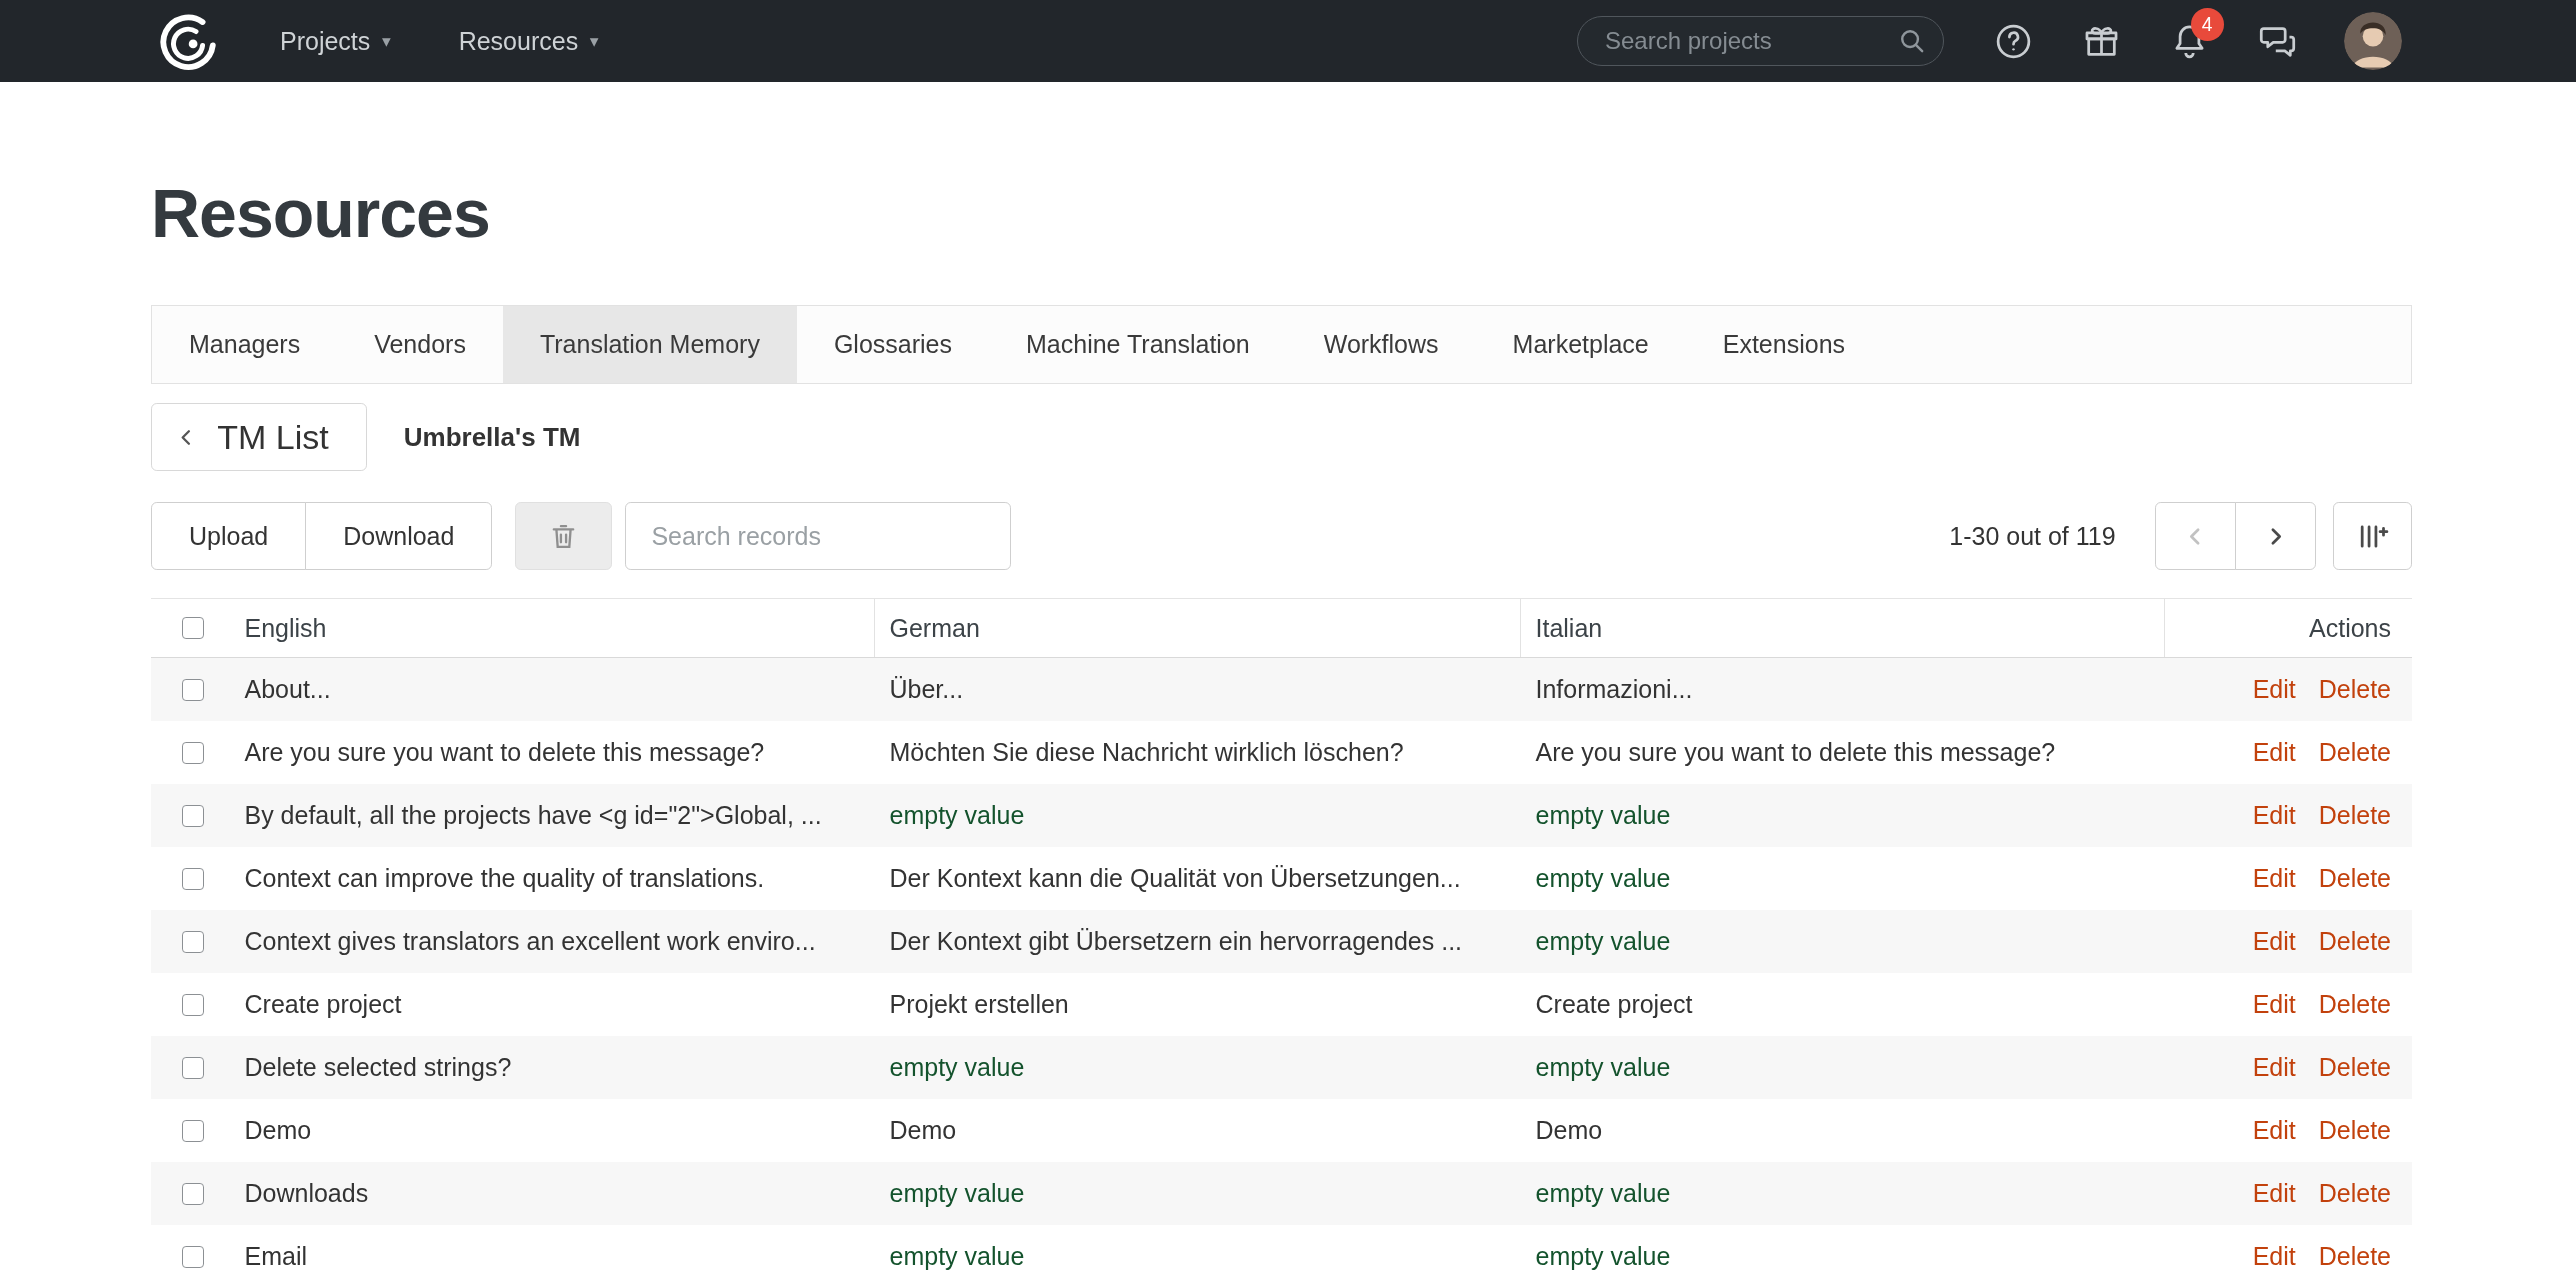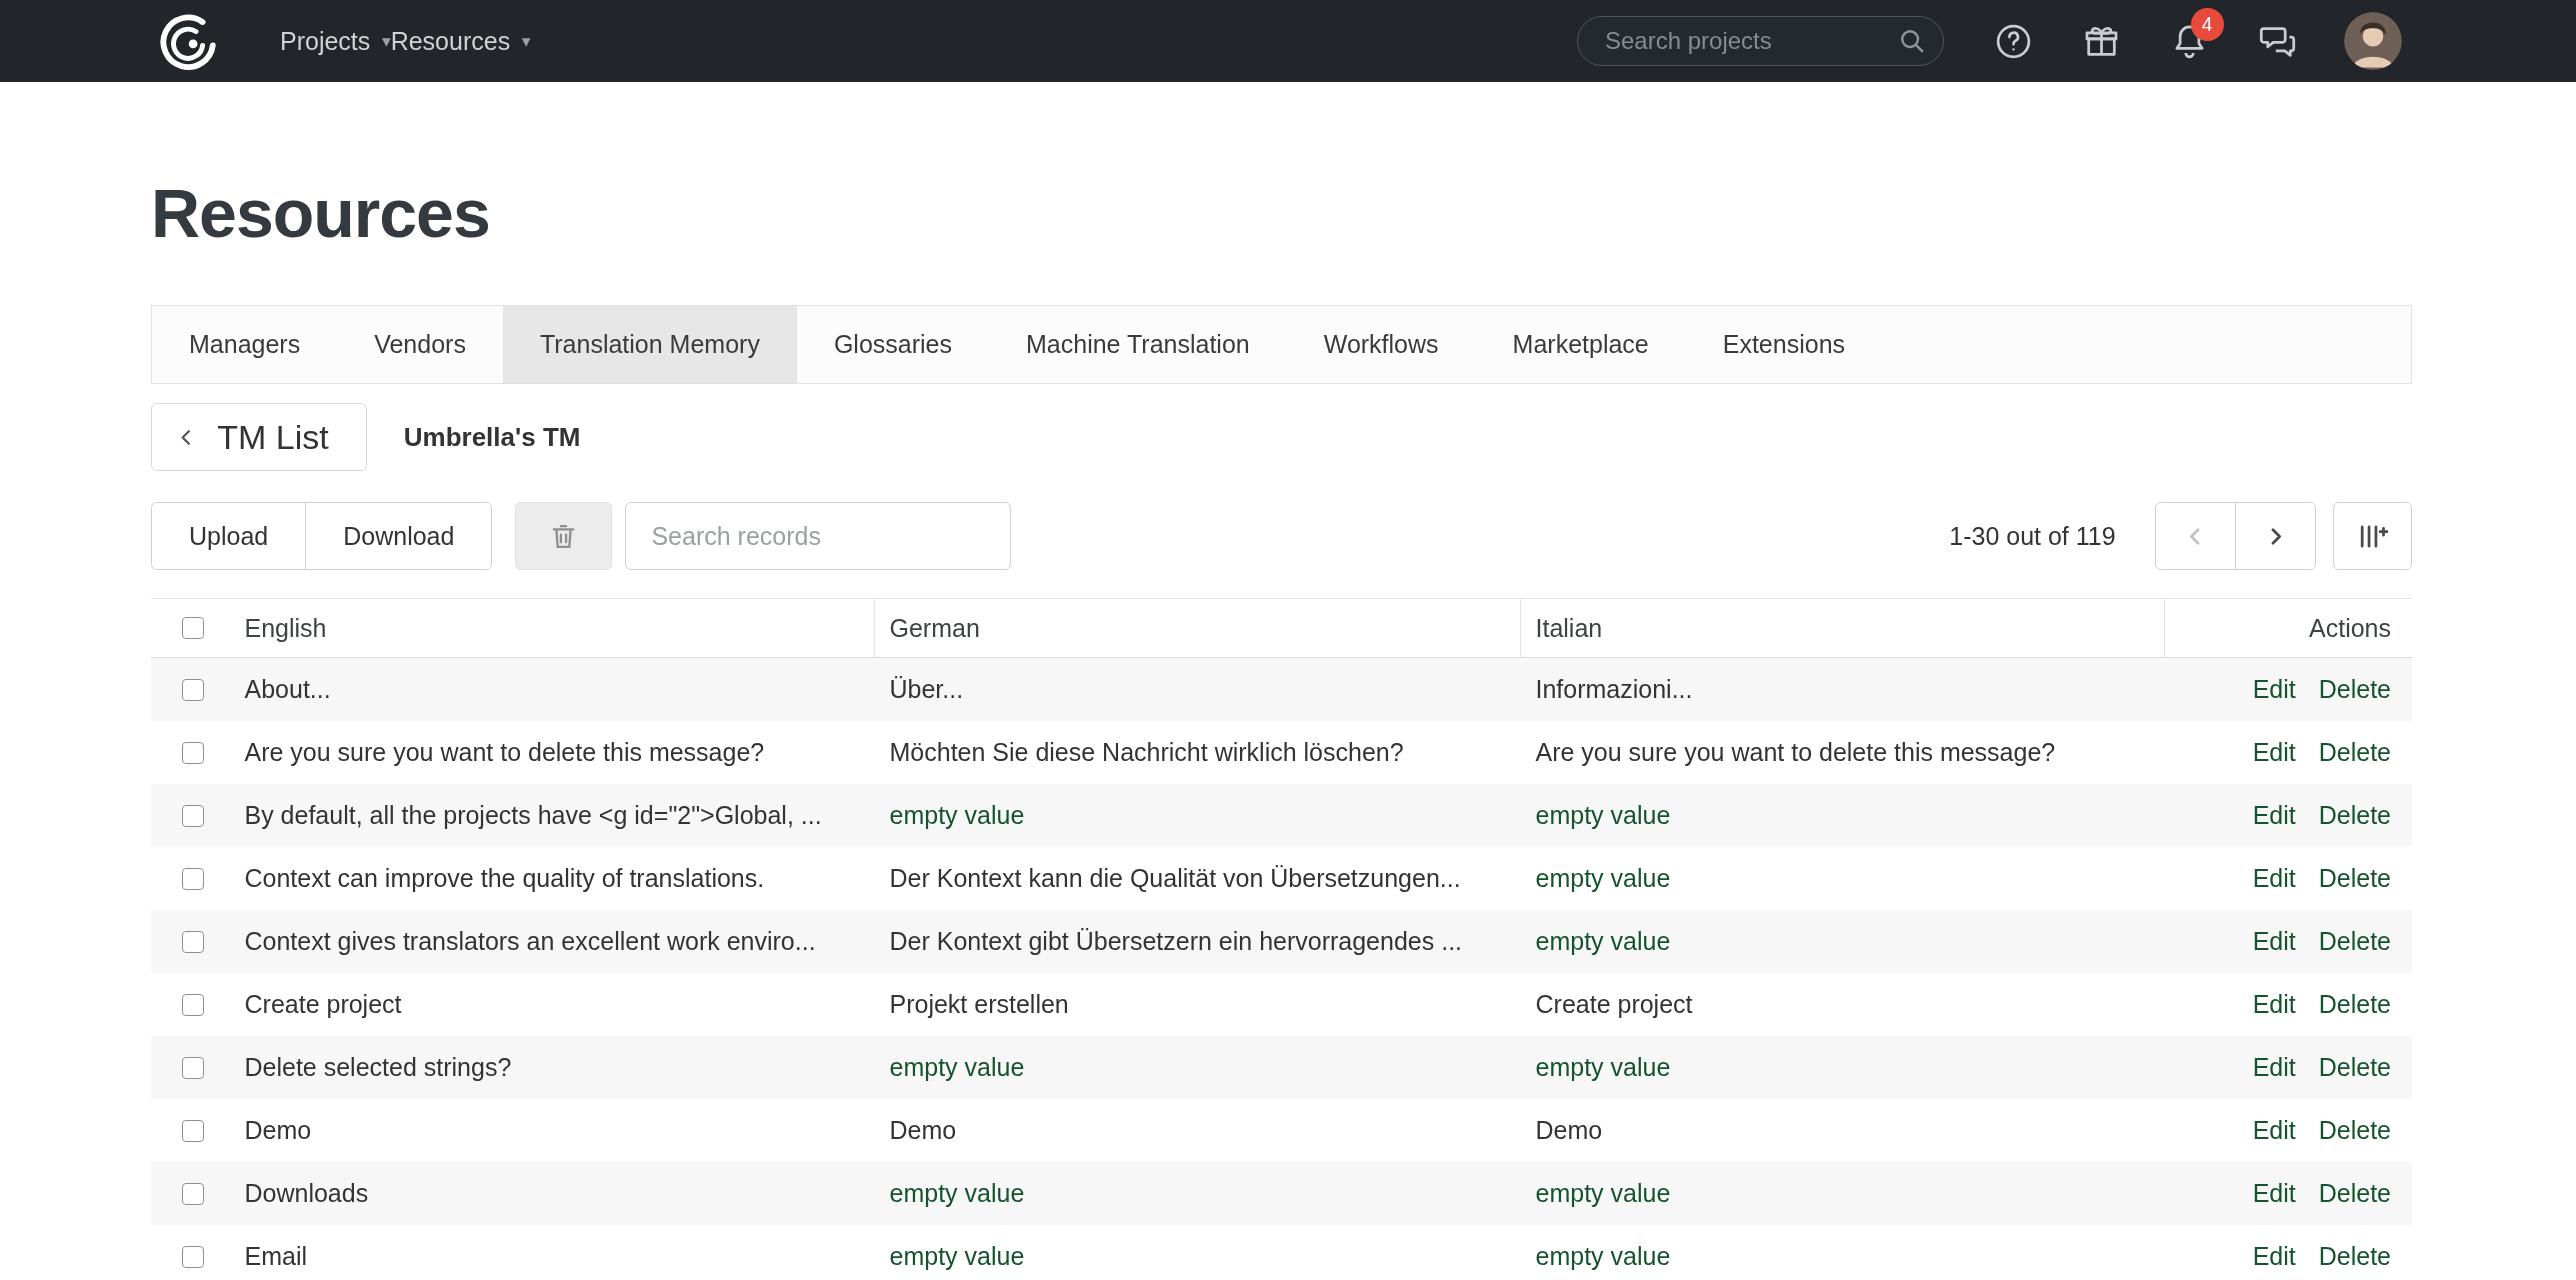--- a/index.html
+++ b/index.html
@@ -2,21 +2,21 @@
 <html><head>
 <meta charset="utf-8">
 <style>
   * { box-sizing: border-box; margin: 0; padding: 0; }
   html, body { width: 2576px; height: 1281px; overflow: hidden; }
   body { background: #fff; font-family: "Liberation Sans", sans-serif; color: #333; }
 
   
   .navbar { height: 82px; background: #22262b; display: flex; align-items: center; padding: 0 174px 0 151px; }
   .logo { width: 73px; height: 73px; display: flex; align-items: center; justify-content: center; margin-right: 56px; cursor: pointer; }
-  .nav-menu { display: flex; align-items: center; }
+  .nav-menu { display: flex; align-items: center; gap: 68px; }
   .nav-menu-item { display: flex; align-items: center; gap: 11.6px; color: #cfd3d6; font-size: 25px; cursor: pointer; }
   .caret { font-size: 17.4px; color: #9aa0a5; }
   .nav-search { position: relative; margin-left: auto; width: 367px; }
   .nav-search input { width: 100%; height: 50px; background: #24292e; border: 1.9px solid #50565c; border-radius: 26px; color: #c7ccd0; font-size: 24px; padding: 0 58px 0 27px; outline: none; font-family: inherit; }
   .nav-search input::placeholder { color: #858c92; }
   .nav-search .mag { position: absolute; right: 17.4px; top: 10.6px; }
   .nav-icons { display: flex; align-items: center; margin-left: 48px; gap: 46px; }
   .nav-icon-btn { position: relative; width: 42px; height: 42px; display: flex; align-items: center; justify-content: center; cursor: pointer; }
   .badge { position: absolute; top: -11.6px; right: -13.5px; min-width: 33px; height: 33px; border-radius: 16.4px; background: #e84a3b; color: #fff; font-size: 19.3px; display: flex; align-items: center; justify-content: center; padding: 0 5.8px; }
   .avatar { width: 58px; height: 58px; border-radius: 50%; overflow: hidden; margin-left: 46px; cursor: pointer; flex: none; }
@@ -60,21 +60,21 @@
   .c-german  { width: 646px; flex: none; }
   .c-italian { width: 644px; flex: none; }
   .c-actions { width: 246px; flex: none; display: flex; align-items: center; justify-content: flex-end; padding-right: 20px; gap: 23px; }
   .thead .c-english, .thead .c-german, .thead .c-italian { border-right: 1px solid #e2e2e2; }
   .checkbox { width: 22px; height: 22px; border: 1.9px solid #8c9094; border-radius: 3.9px; background: #fff; display: inline-block; cursor: pointer; flex: none; }
   .trow { display: flex; height: 63px; align-items: center; }
   .trow.odd { background: #f7f7f7; }
   .trow.even { background: #ffffff; }
   .trow .cell { display: flex; align-items: center; height: 100%; }
   .empty { color: #14532d; }
-  .link { color: #14532d; text-decoration: none; cursor: pointer; }
+  .link { color: #c2410c; text-decoration: none; cursor: pointer; }
 </style>
 </head>
 <body>
 
 <div class="navbar">
   <div class="logo">
     <svg width="70" height="70" viewBox="0 0 48 48">
       <path d="M41 27a17 17 0 1 1-7-16" stroke="#ffffff" stroke-width="4" fill="none" stroke-linecap="round"></path>
       <path d="M34 27a10 10 0 1 1-4.5-9.5" stroke="#ffffff" stroke-width="3.4" fill="none" stroke-linecap="round"></path>
       <circle cx="27.5" cy="26" r="3" fill="#ffffff"></circle>

